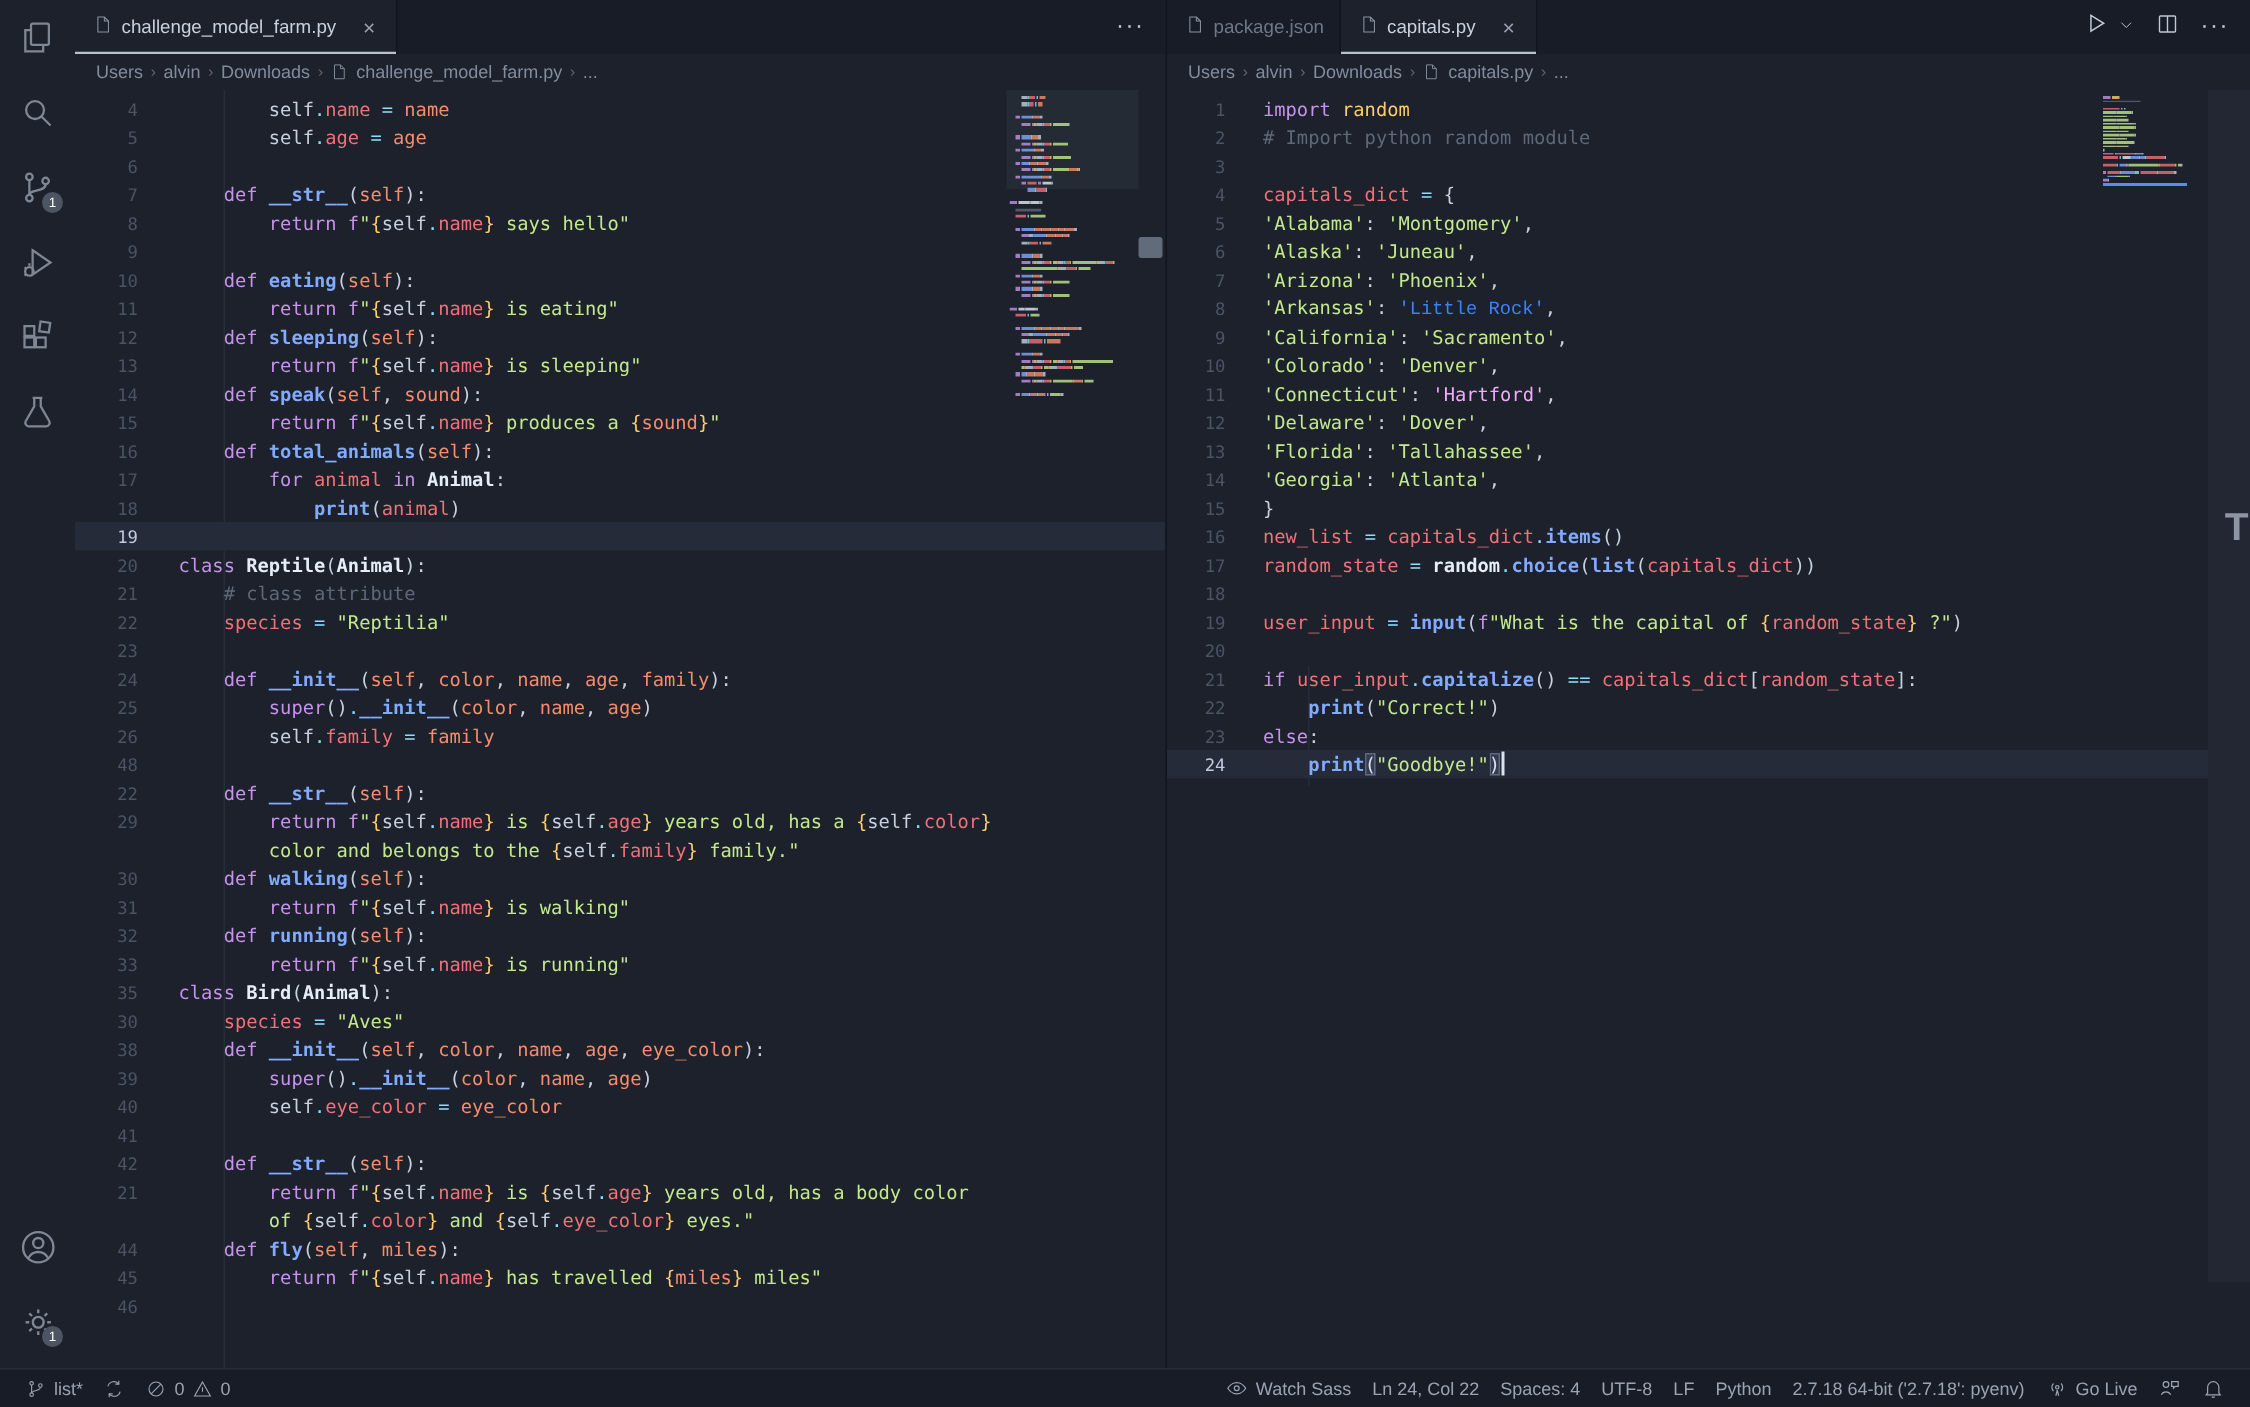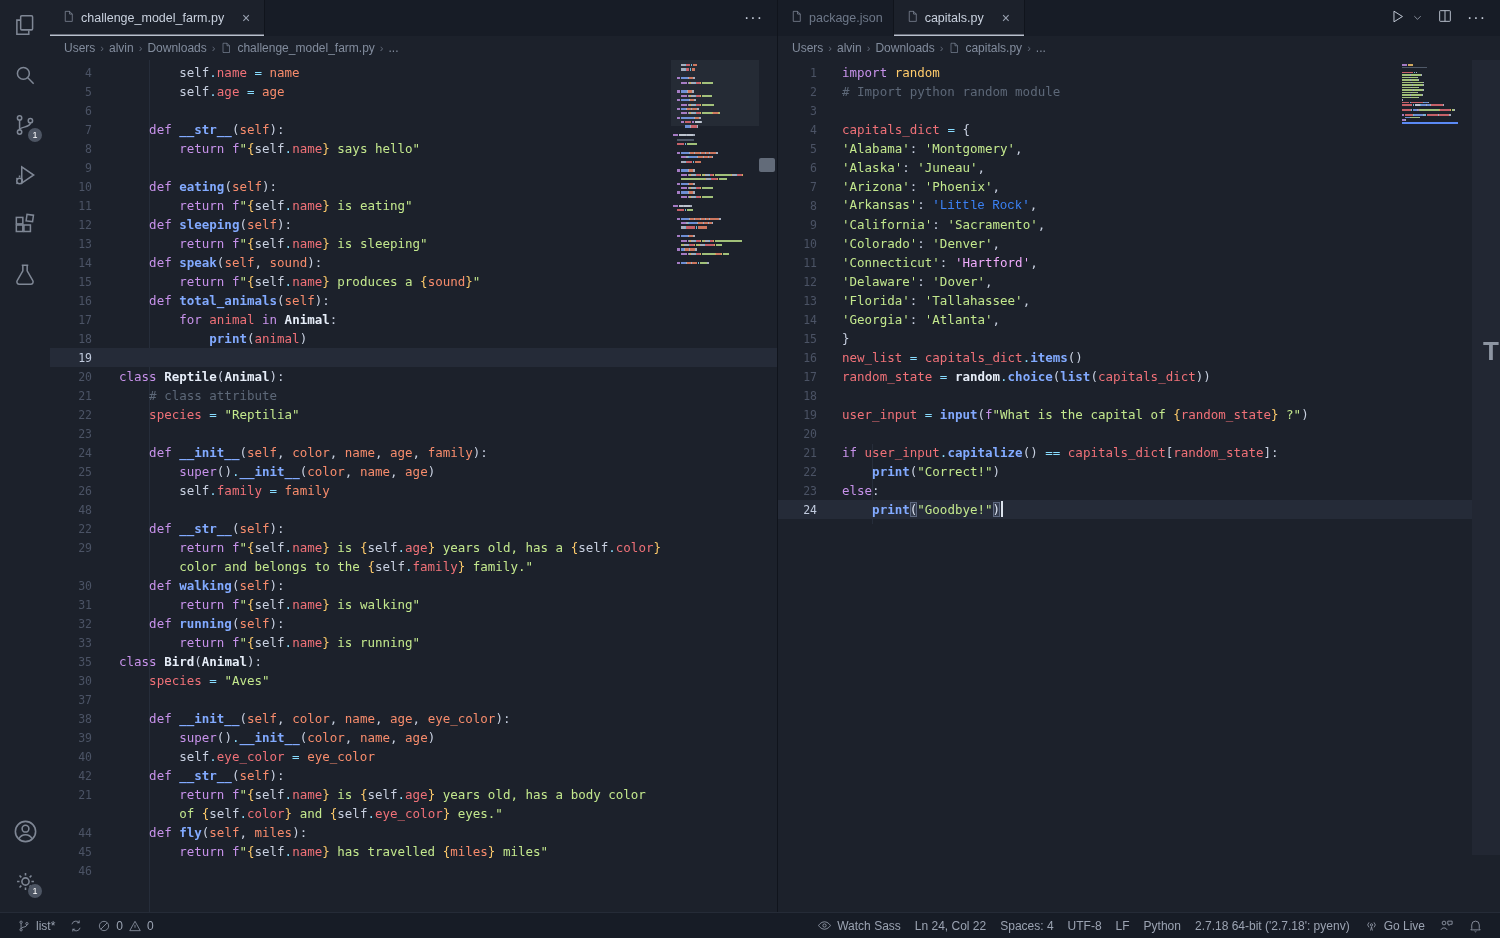--- a/index.html
+++ b/index.html
@@ -302,34 +302,34 @@
               </div>
               <div class="crow">
                 <span class="ln">35</span>
                 <span class="ctext"><span class="tk-kw" style="color: rgb(199, 146, 234);">class</span><span class="tk-pl" style="color: rgb(200, 208, 224);"> </span><span class="tk-cl" style="color: rgb(230, 237, 248);">Bird</span><span class="tk-pl" style="color: rgb(200, 208, 224);">(</span><span class="tk-cl" style="color: rgb(230, 237, 248);">Animal</span><span class="tk-pl" style="color: rgb(200, 208, 224);">):</span></span>
               </div>
               <div class="crow">
                 <span class="ln">30</span>
                 <span class="ctext"><span class="tk-pl" style="color: rgb(200, 208, 224);">    </span><span class="tk-pr" style="color: rgb(240, 113, 120);">species</span><span class="tk-pl" style="color: rgb(200, 208, 224);"> </span><span class="tk-op" style="color: rgb(137, 221, 255);">=</span><span class="tk-pl" style="color: rgb(200, 208, 224);"> </span><span class="tk-st" style="color: rgb(195, 232, 141);">"Aves"</span></span>
               </div>
               <div class="crow">
-                <span class="ln">37</span>
-                <span class="ctext"></span>
-              </div>
-              <div class="crow">
                 <span class="ln">38</span>
                 <span class="ctext"><span class="tk-pl" style="color: rgb(200, 208, 224);">    </span><span class="tk-kw" style="color: rgb(199, 146, 234);">def</span><span class="tk-pl" style="color: rgb(200, 208, 224);"> </span><span class="tk-fn" style="color: rgb(130, 170, 255);">__init__</span><span class="tk-pl" style="color: rgb(200, 208, 224);">(</span><span class="tk-pa" style="color: rgb(247, 140, 108);">self</span><span class="tk-pl" style="color: rgb(200, 208, 224);">, </span><span class="tk-pa" style="color: rgb(247, 140, 108);">color</span><span class="tk-pl" style="color: rgb(200, 208, 224);">, </span><span class="tk-pa" style="color: rgb(247, 140, 108);">name</span><span class="tk-pl" style="color: rgb(200, 208, 224);">, </span><span class="tk-pa" style="color: rgb(247, 140, 108);">age</span><span class="tk-pl" style="color: rgb(200, 208, 224);">, </span><span class="tk-pa" style="color: rgb(247, 140, 108);">eye_color</span><span class="tk-pl" style="color: rgb(200, 208, 224);">):</span></span>
               </div>
               <div class="crow">
                 <span class="ln">39</span>
                 <span class="ctext"><span class="tk-pl" style="color: rgb(200, 208, 224);">        </span><span class="tk-kw" style="color: rgb(199, 146, 234);">super</span><span class="tk-pl" style="color: rgb(200, 208, 224);">()</span><span class="tk-op" style="color: rgb(137, 221, 255);">.</span><span class="tk-fn" style="color: rgb(130, 170, 255);">__init__</span><span class="tk-pl" style="color: rgb(200, 208, 224);">(</span><span class="tk-pa" style="color: rgb(247, 140, 108);">color</span><span class="tk-pl" style="color: rgb(200, 208, 224);">, </span><span class="tk-pa" style="color: rgb(247, 140, 108);">name</span><span class="tk-pl" style="color: rgb(200, 208, 224);">, </span><span class="tk-pa" style="color: rgb(247, 140, 108);">age</span><span class="tk-pl" style="color: rgb(200, 208, 224);">)</span></span>
               </div>
               <div class="crow">
                 <span class="ln">40</span>
                 <span class="ctext"><span class="tk-pl" style="color: rgb(200, 208, 224);">        self</span><span class="tk-op" style="color: rgb(137, 221, 255);">.</span><span class="tk-pr" style="color: rgb(240, 113, 120);">eye_color</span><span class="tk-pl" style="color: rgb(200, 208, 224);"> </span><span class="tk-op" style="color: rgb(137, 221, 255);">=</span><span class="tk-pl" style="color: rgb(200, 208, 224);"> </span><span class="tk-pa" style="color: rgb(247, 140, 108);">eye_color</span></span>
+              </div>
+              <div class="crow">
+                <span class="ln">41</span>
+                <span class="ctext"></span>
               </div>
               <div class="crow">
                 <span class="ln">42</span>
                 <span class="ctext"><span class="tk-pl" style="color: rgb(200, 208, 224);">    </span><span class="tk-kw" style="color: rgb(199, 146, 234);">def</span><span class="tk-pl" style="color: rgb(200, 208, 224);"> </span><span class="tk-fn" style="color: rgb(130, 170, 255);">__str__</span><span class="tk-pl" style="color: rgb(200, 208, 224);">(</span><span class="tk-pa" style="color: rgb(247, 140, 108);">self</span><span class="tk-pl" style="color: rgb(200, 208, 224);">):</span></span>
               </div>
               <div class="crow">
                 <span class="ln">21</span>
                 <span class="ctext"><span class="tk-pl" style="color: rgb(200, 208, 224);">        </span><span class="tk-kw" style="color: rgb(199, 146, 234);">return</span><span class="tk-pl" style="color: rgb(200, 208, 224);"> </span><span class="tk-kw" style="color: rgb(199, 146, 234);">f</span><span class="tk-st" style="color: rgb(195, 232, 141);">"</span><span class="tk-br" style="color: rgb(255, 203, 107);">{</span><span class="tk-pl" style="color: rgb(200, 208, 224);">self</span><span class="tk-op" style="color: rgb(137, 221, 255);">.</span><span class="tk-pr" style="color: rgb(240, 113, 120);">name</span><span class="tk-br" style="color: rgb(255, 203, 107);">}</span><span class="tk-st" style="color: rgb(195, 232, 141);"> is </span><span class="tk-br" style="color: rgb(255, 203, 107);">{</span><span class="tk-pl" style="color: rgb(200, 208, 224);">self</span><span class="tk-op" style="color: rgb(137, 221, 255);">.</span><span class="tk-pr" style="color: rgb(240, 113, 120);">age</span><span class="tk-br" style="color: rgb(255, 203, 107);">}</span><span class="tk-st" style="color: rgb(195, 232, 141);"> years old, has a body color</span></span>
               </div>
               <div class="crow">

